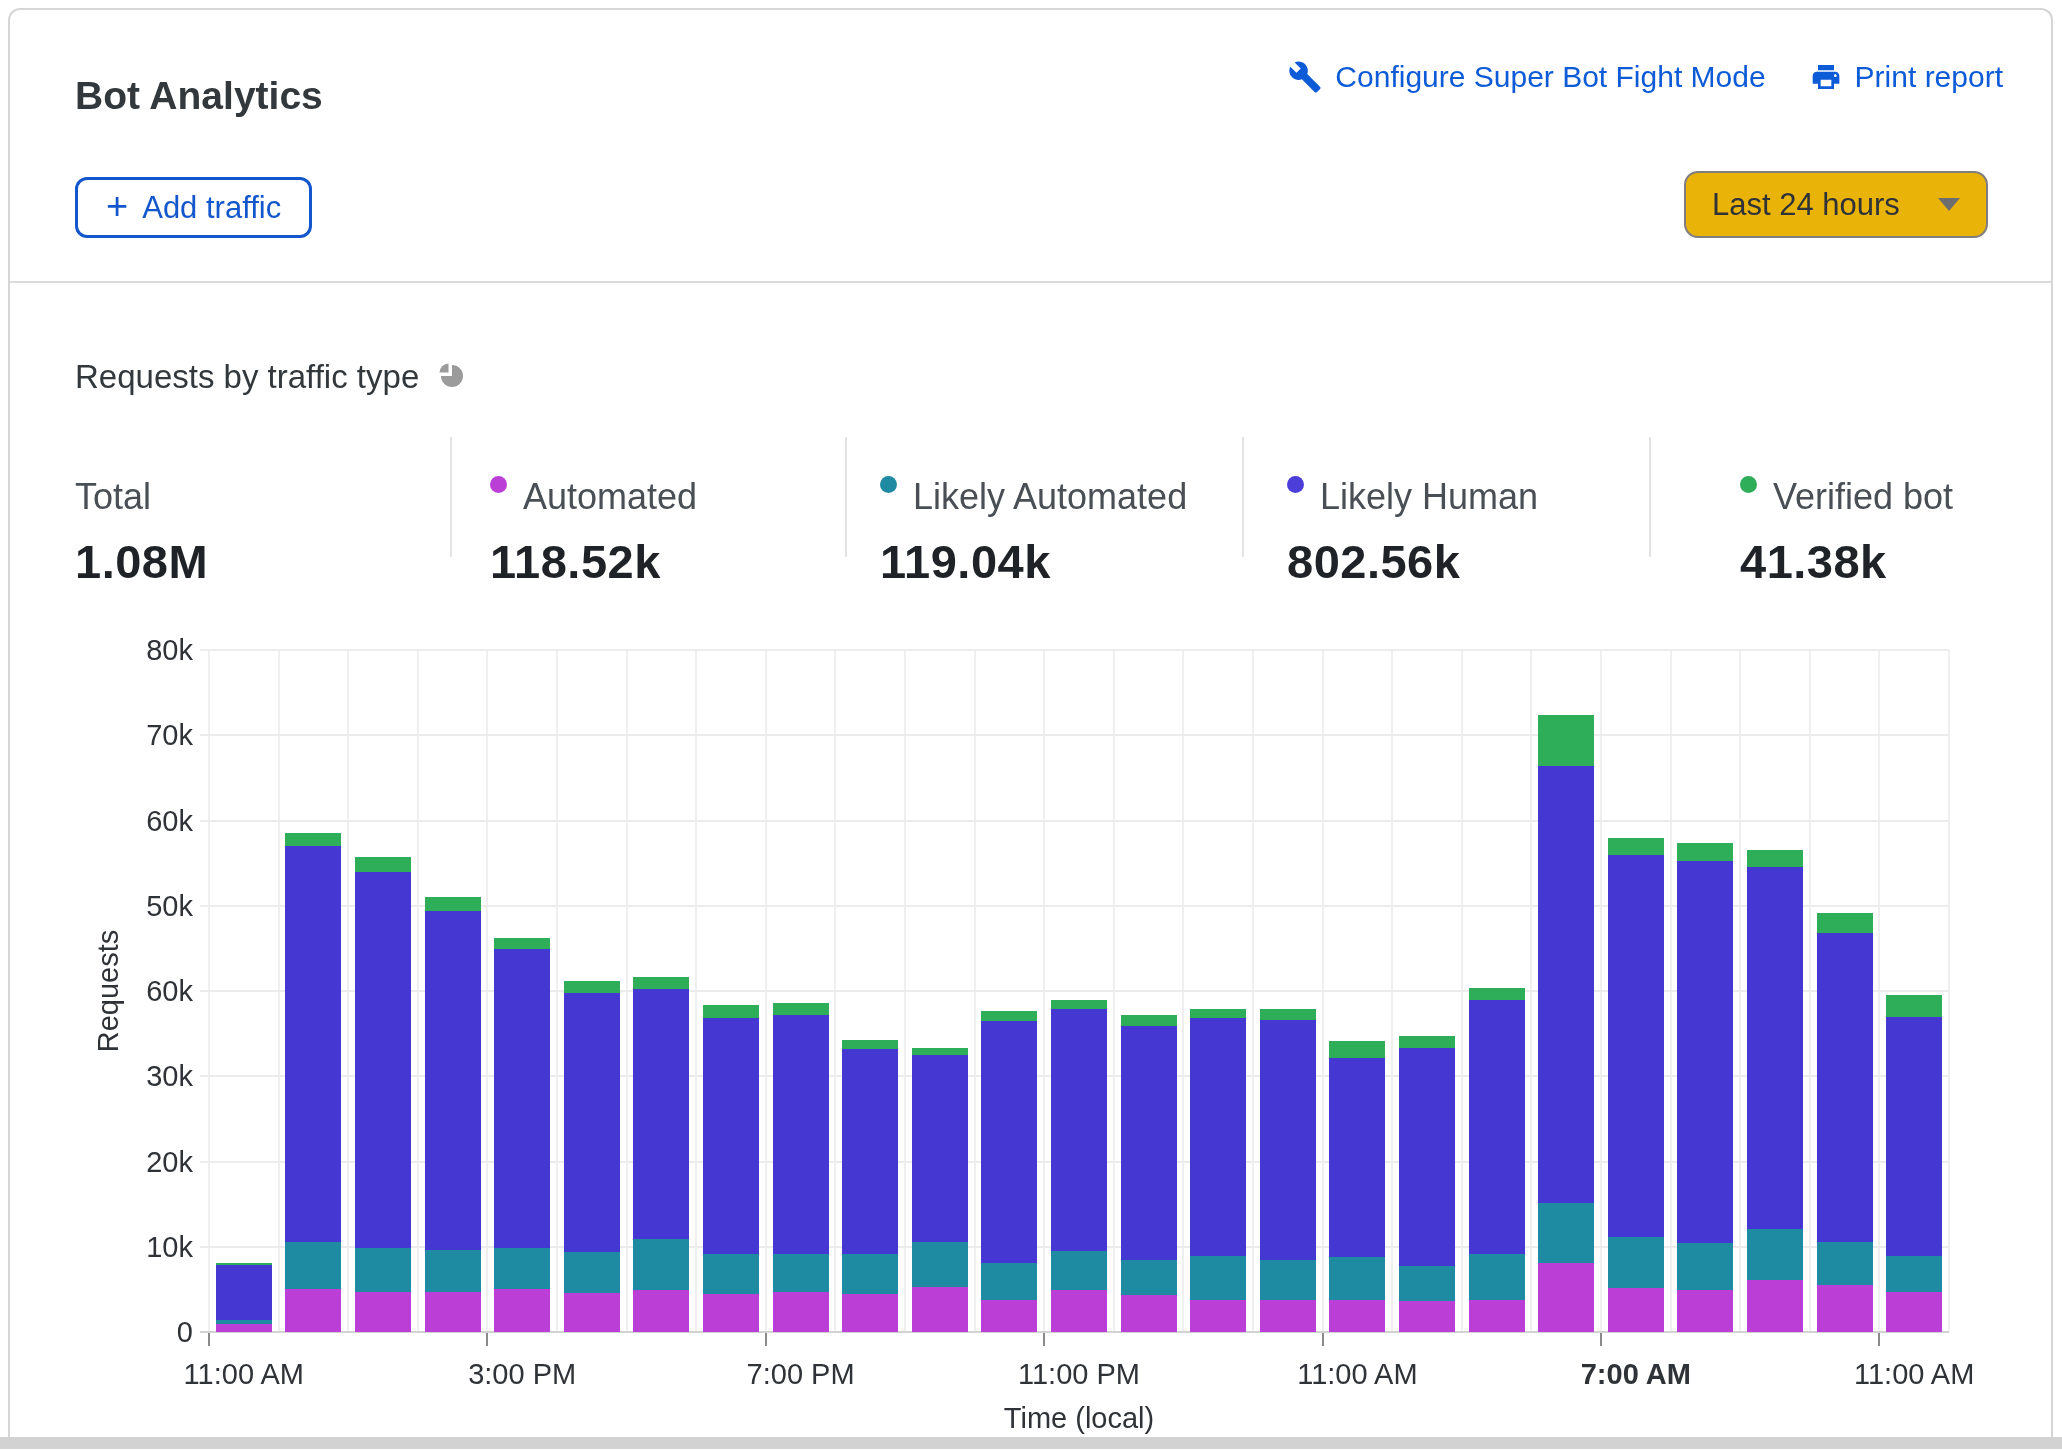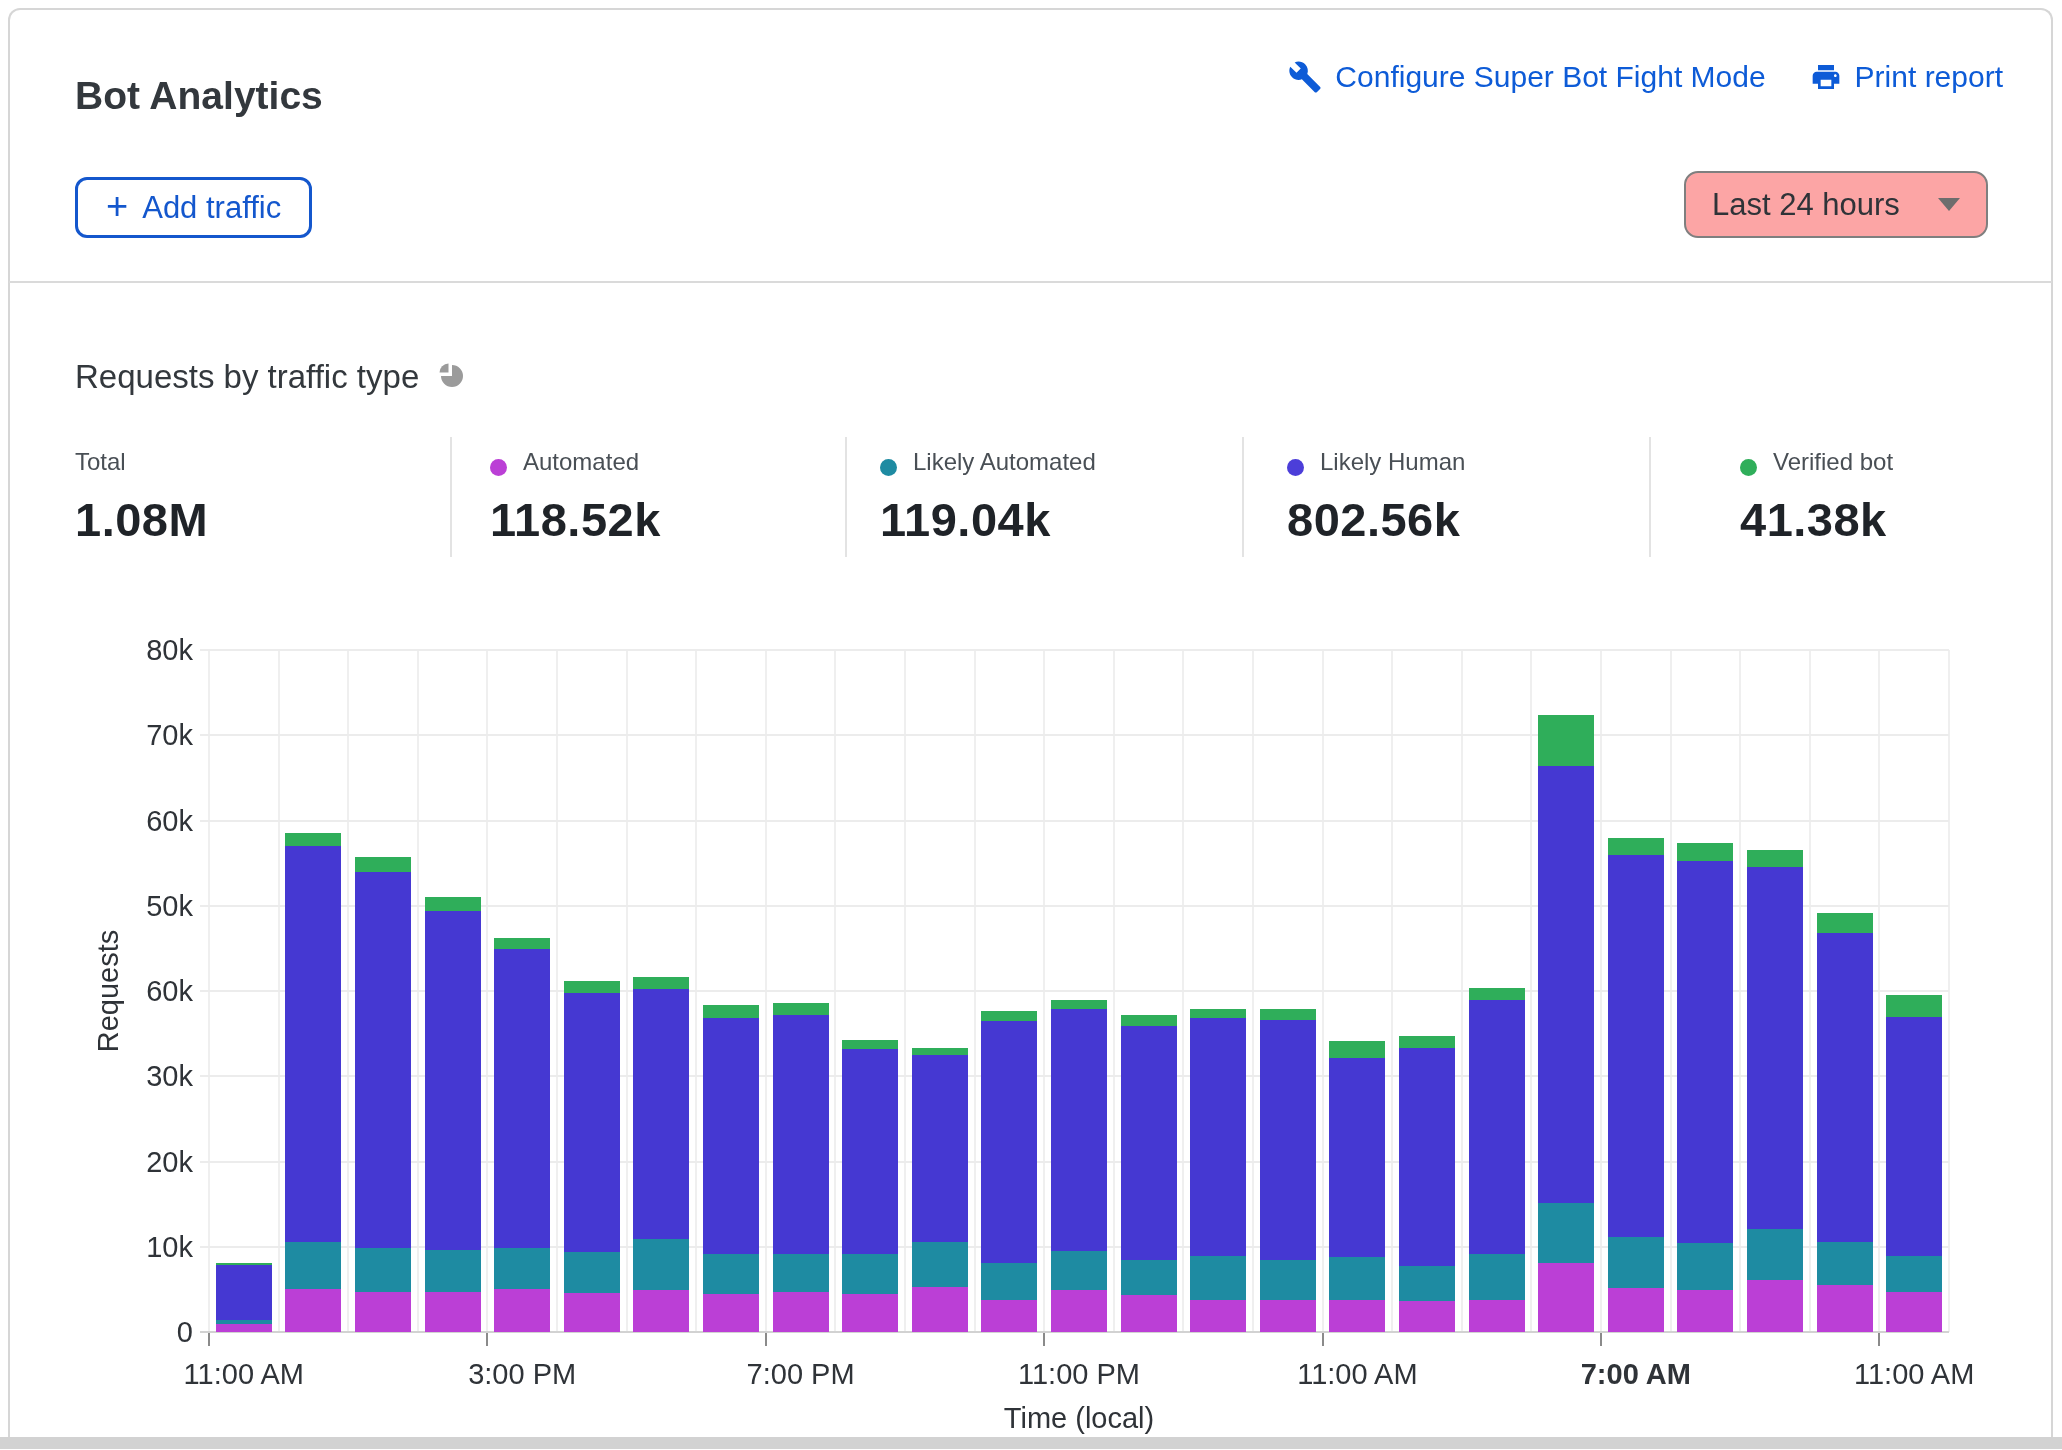--- a/index.html
+++ b/index.html
@@ -26,37 +26,37 @@
   #add-filter-btn {
     left:75px; top:177px; height:61px; padding:0 28px;
     border:3px solid #1457cd; border-radius:12px; background:#fff;
     display:flex; align-items:center; gap:14px;
     font-size:31px; color:#1457cd; cursor:pointer;
     font-family:"Liberation Sans","DejaVu Sans",sans-serif;
   }
   #add-filter-btn .plus { font-size:38px; font-weight:500; line-height:1; margin-top:-4px; }
   #time-range {
     top:171px; right:74px; width:304px; height:67px;
-    border:2px solid #7f7f7f; border-radius:14px; background:#fca5a5;
+    border:2px solid #7f7f7f; border-radius:14px; background:#eab308;
     display:flex; align-items:center; cursor:pointer;
     font-size:31px; color:#2f3338; padding:0 26px;
   }
   #time-range .chev {
     margin-left:auto; width:0; height:0;
     border-left:11px solid transparent; border-right:11px solid transparent;
     border-top:13px solid #6d6d6d;
   }
   #header-divider { left:9px; top:281px; width:2043px; height:2px; background:#dadada; }
   #section-title-row {
     left:75px; top:358px; display:flex; align-items:center; gap:18px;
   }
   #section-title { font-size:33px; font-weight:400; color:#33383d; }
   
   .stat-col { position:absolute; top:448px; }
-  .stat-head { display:flex; align-items:flex-end; gap:16px; font-size:24px; color:#494f55; }
+  .stat-head { display:flex; align-items:flex-start; gap:16px; font-size:36px; color:#494f55;margin-top:28px; }
   .dot { width:17px; height:17px; border-radius:50%; flex:0 0 auto; }
   .stat-value { margin-top:16px; font-size:47px; font-weight:700; color:#1f2328; letter-spacing:0.5px; }
   .stat-divider { position:absolute; top:437px; width:2px; height:120px; background:#e3e3e3; }
   
   #chart { position:absolute; left:0; top:0; width:2062px; height:1450px; pointer-events:none; }
   #chart .gridline-h { position:absolute; background:#ececec; height:2px; }
   #chart .gridline-v { position:absolute; background:#efefef; width:2px; }
   #chart .ytick { position:absolute; width:110px; text-align:right; font-size:29px; color:#2f3338; line-height:34px; }
   #chart .xtick-label { position:absolute; width:200px; text-align:center; font-size:29px; color:#2f3338; }
   #chart .xtick-mark { position:absolute; width:2px; height:13px; background:#8a8a8a; }

